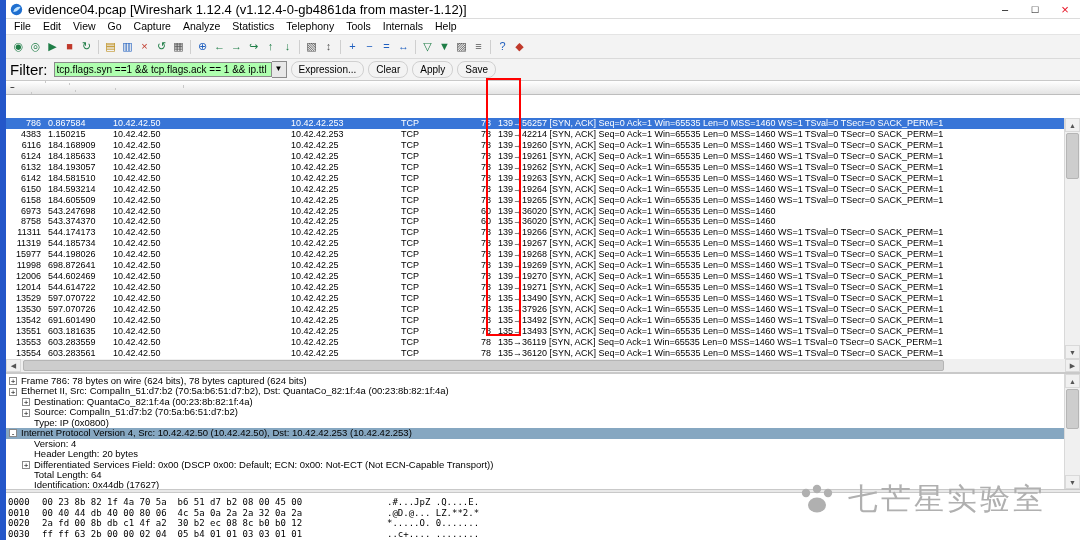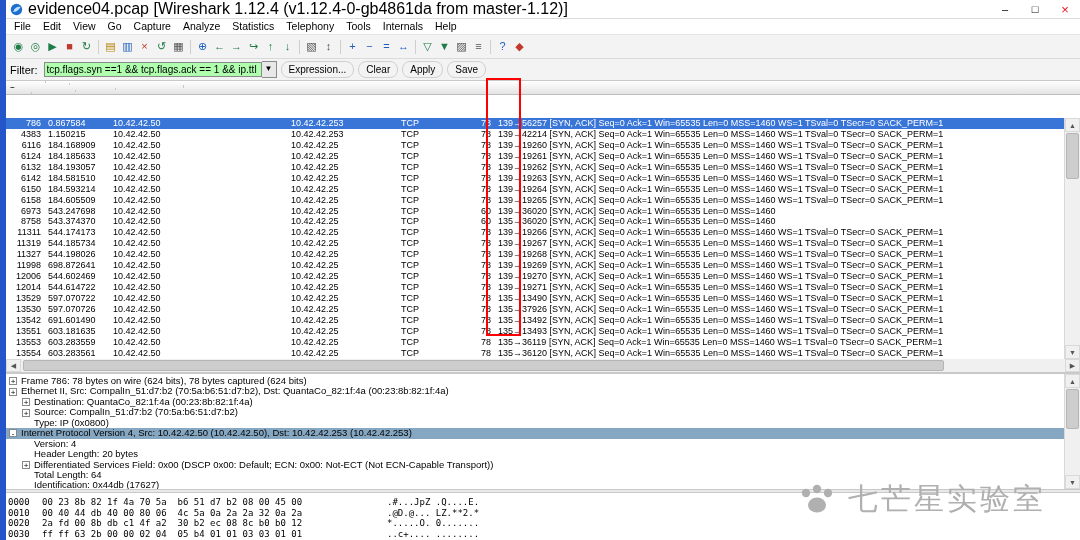--- a/index.html
+++ b/index.html
@@ -4,37 +4,37 @@
 <style>
   html,body{margin:0;padding:0;}
   body{width:1080px;height:540px;position:relative;background:#fff;overflow:hidden;
        font-family:"Liberation Sans","DejaVu Sans",sans-serif;color:#000;}
   #edge{position:absolute;left:0;top:0;width:6px;height:540px;background:#2456c9;}
   #win{position:absolute;left:6px;top:0;width:1074px;height:540px;display:flex;flex-direction:column;background:#fff;}
 
   
   .titlebar{height:18px;display:flex;align-items:center;background:#fff;border-bottom:1px solid #dcdcdc;padding-left:4px;}
   .appicon{width:13px;height:13px;margin-right:5px;flex:0 0 auto;}
-  .title{font-size:16px;white-space:nowrap;flex:1;overflow:hidden;}
+  .title{font-size:13px;white-space:nowrap;flex:1;overflow:hidden;}
   .wctl{width:30px;text-align:center;font-size:11px;line-height:17px;cursor:default;}
   .wctl.close{color:#e81123;font-size:13px;}
 
   
   .menubar{height:15px;display:flex;align-items:center;background:#fff;border-bottom:1px solid #e4e4e4;padding-left:2px;text-align:center;}
   .menuitem{font-size:10.5px;padding:0 6px;line-height:15px;white-space:nowrap;}
 
   
   .toolbar{height:23px;display:flex;align-items:center;background:#f3f3f3;border-bottom:1px solid #dadada;padding-left:4px;}
   .tbi{width:17px;height:17px;text-align:center;font-size:11px;line-height:17px;border-radius:2px;}
   .c-g{color:#1e7d46;} .c-r{color:#c0392b;} .c-b{color:#1f5fbf;} .c-k{color:#555;} .c-y{color:#b8860b;}
   .tbsep{width:1px;height:14px;background:#cfcfcf;margin:0 3px;}
 
   
   .filterbar{height:21px;display:flex;align-items:center;background:#f3f3f3;border-bottom:1px solid #c9c9c9;padding-left:4px;gap:4px;}
-  .flabel{font-size:11px;padding-right:2px;text-align:center;}
+  .flabel{font-size:15px;padding-right:2px;text-align:center;}
   .finput{width:218px;height:15px;font-size:10px;font-family:"Liberation Sans",sans-serif;
           background:#afffaf;border:1px solid #8a8a8a;padding:0 2px;box-sizing:border-box;}
   .fdrop{width:14px;height:15px;border:1px solid #8a8a8a;border-left:none;background:#e8e8e8;
          font-size:8px;line-height:14px;text-align:center;margin-left:-4px;}
   .fbtn{font-size:10px;line-height:15px;padding:0 7px;background:#f3f3f3;border:1px solid #d0d0d0;border-radius:8px;white-space:nowrap;}
 
   
   .phead{height:13px;display:flex;background:linear-gradient(#ffffff,#e4e4e4);border-bottom:1px solid #bdbdbd;font-size:10px;line-height:13px;flex-direction:column;}
   .phead .cell{border-right:1px solid #c8c8c8;padding-left:3px;box-sizing:border-box;overflow:hidden;white-space:nowrap;}
 
@@ -347,21 +347,21 @@
           <span class="c1">11319</span>
           <span class="c2">544.185734</span>
           <span class="c3">10.42.42.50</span>
           <span class="c4">10.42.42.25</span>
           <span class="c5">TCP</span>
           <span class="c6">78</span>
           <span class="c7">139→19267 [SYN, ACK] Seq=0 Ack=1 Win=65535 Len=0 MSS=1460 WS=1 TSval=0 TSecr=0 SACK_PERM=1</span>
         </div>
 
         <div class="prow" data-variant="">
-          <span class="c1">11327</span>
+          <span class="c1">15977</span>
           <span class="c2">544.198026</span>
           <span class="c3">10.42.42.50</span>
           <span class="c4">10.42.42.25</span>
           <span class="c5">TCP</span>
           <span class="c6">78</span>
           <span class="c7">139→19268 [SYN, ACK] Seq=0 Ack=1 Win=65535 Len=0 MSS=1460 WS=1 TSval=0 TSecr=0 SACK_PERM=1</span>
         </div>
 
         <div class="prow" data-variant="">
           <span class="c1">11998</span>

